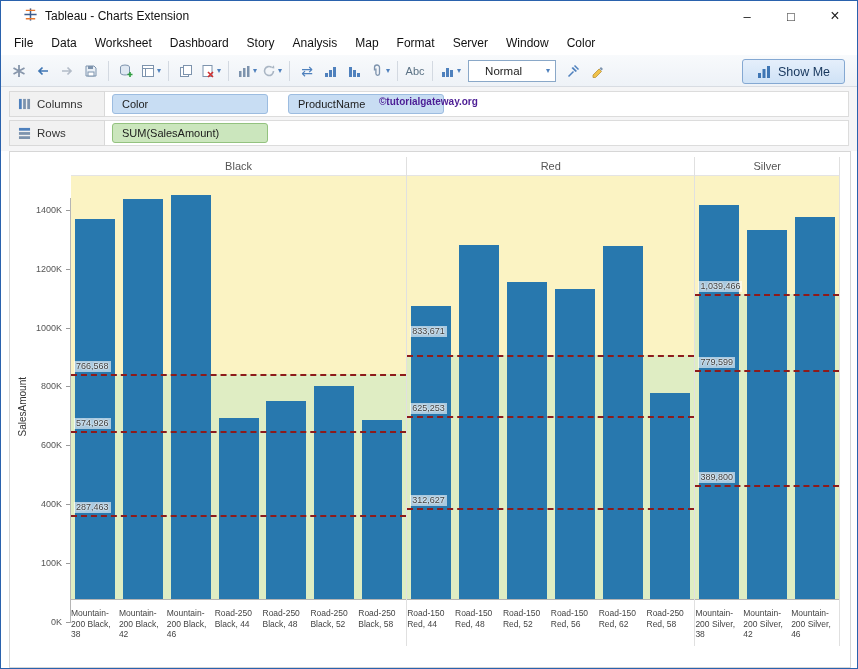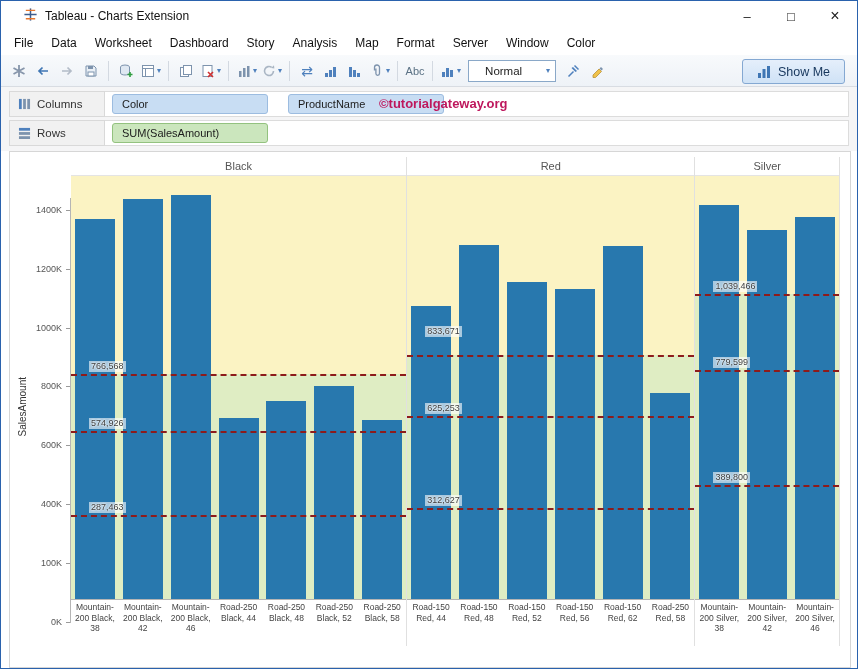--- a/index.html
+++ b/index.html
@@ -45,22 +45,22 @@
   .shelf-row.rows { top: 119px; }
   .shelf-label { width: 96px; background: #f1f1f1; border: 1px solid #d9d9d9;
     display: flex; align-items: center; gap: 6px; padding-left: 8px;
     font-size: 11.5px; color: #333; }
   .shelf-track { flex: 1; background: #fff; border: 1px solid #dcdcdc; border-left: none;
     display: flex; align-items: center; padding-left: 7px; gap: 20px; position: relative; }
   .pill { width: 156px; height: 20px; border-radius: 3px; font-size: 11px; color: #1c1c1c;
     display: flex; align-items: center; padding: 0 9px; }
   .pill.dimension { background: #c8ddf3; border: 1px solid #9cbce0; }
   .pill.measure { background: #cbe6bd; border: 1px solid #93c27f; }
-  .watermark { position: absolute; left: 378px; top: 95px; font-size: 13px; font-weight: bold;
-    color: #be185d; z-index: 5; }
+  .watermark { position: absolute; left: 378px; top: 95px; font-size: 10px; font-weight: bold;
+    color: #4c1d95; z-index: 5; }
   
   #chart { position: absolute; left: 8px; top: 150px; width: 842px; height: 517px;
     background: #fff; border: 1px solid #d6d6d6; overflow: hidden; }
   .ylabel { position: absolute; left: 7px; top: 225px; writing-mode: vertical-rl;
     transform: rotate(180deg); font-size: 10px; color: #333; }
   #y-axis { position: absolute; left: 0; top: 0; width: 61px; height: 100%; }
   .ytick { position: absolute; left: 2px; width: 50px; text-align: right;
     font-size: 9px; color: #555; height: 12px; line-height: 12px; }
   .ymark { position: absolute; left: 56px; width: 5px; height: 1px; background: #9a9a9a; }
   #axis-line { position: absolute; left: 60px; top: 46px; width: 1px; height: 425px; background: #b5b5b5; }
@@ -73,24 +73,24 @@
     font-size: 11px; color: #555; text-align: center; background: #fff; }
   .panel-plot { position: relative; height: 424px; border-bottom: 1px solid #b5b5b5; overflow: hidden; }
   .band-upper, .band-lower { position: absolute; left: 0; right: 0; z-index: 1; }
   .bars-row { position: absolute; left: 0; right: 0; top: 0; bottom: 0;
     display: flex; align-items: flex-end; z-index: 2; }
   .bar-slot { flex: 1; display: flex; justify-content: center; align-items: flex-end; height: 100%; }
   .bar { width: 40px; }
   .ref-line { position: absolute; left: 0; right: 0; border-top: 2px dashed #8e1b1b; z-index: 3; }
   .ref-label { position: absolute; left: 3px; font-size: 9px; color: #3c3c3c; z-index: 4;
     background: rgba(255,255,255,0.6); padding: 0 2px; line-height: 11px;
-    text-shadow: 0 0 2px #fff, 0 0 2px #fff; white-space: nowrap; margin-left: 15px; }
+    text-shadow: 0 0 2px #fff, 0 0 2px #fff; white-space: nowrap; }
   .labels-row { height: 46px; display: flex; }
-  .x-label { flex: 1; font-size: 8.5px; color: #444; text-align: center;
-    overflow-wrap: anywhere; line-height: 1.25; padding-top: 2px; min-width: 0; }
+  .x-label { flex: 1; font-size: 8.5px; color: #444; 
+    overflow-wrap: anywhere; line-height: 1.25; padding-top: 8px; min-width: 0; }
 </style>
 </head>
 <body>
 
 <div id="root">
 
   <div class="titlebar">
     <span>
       <svg width="15" height="15" viewBox="0 0 16 16">
           <g stroke="#3f5e8d" stroke-width="1.6">

